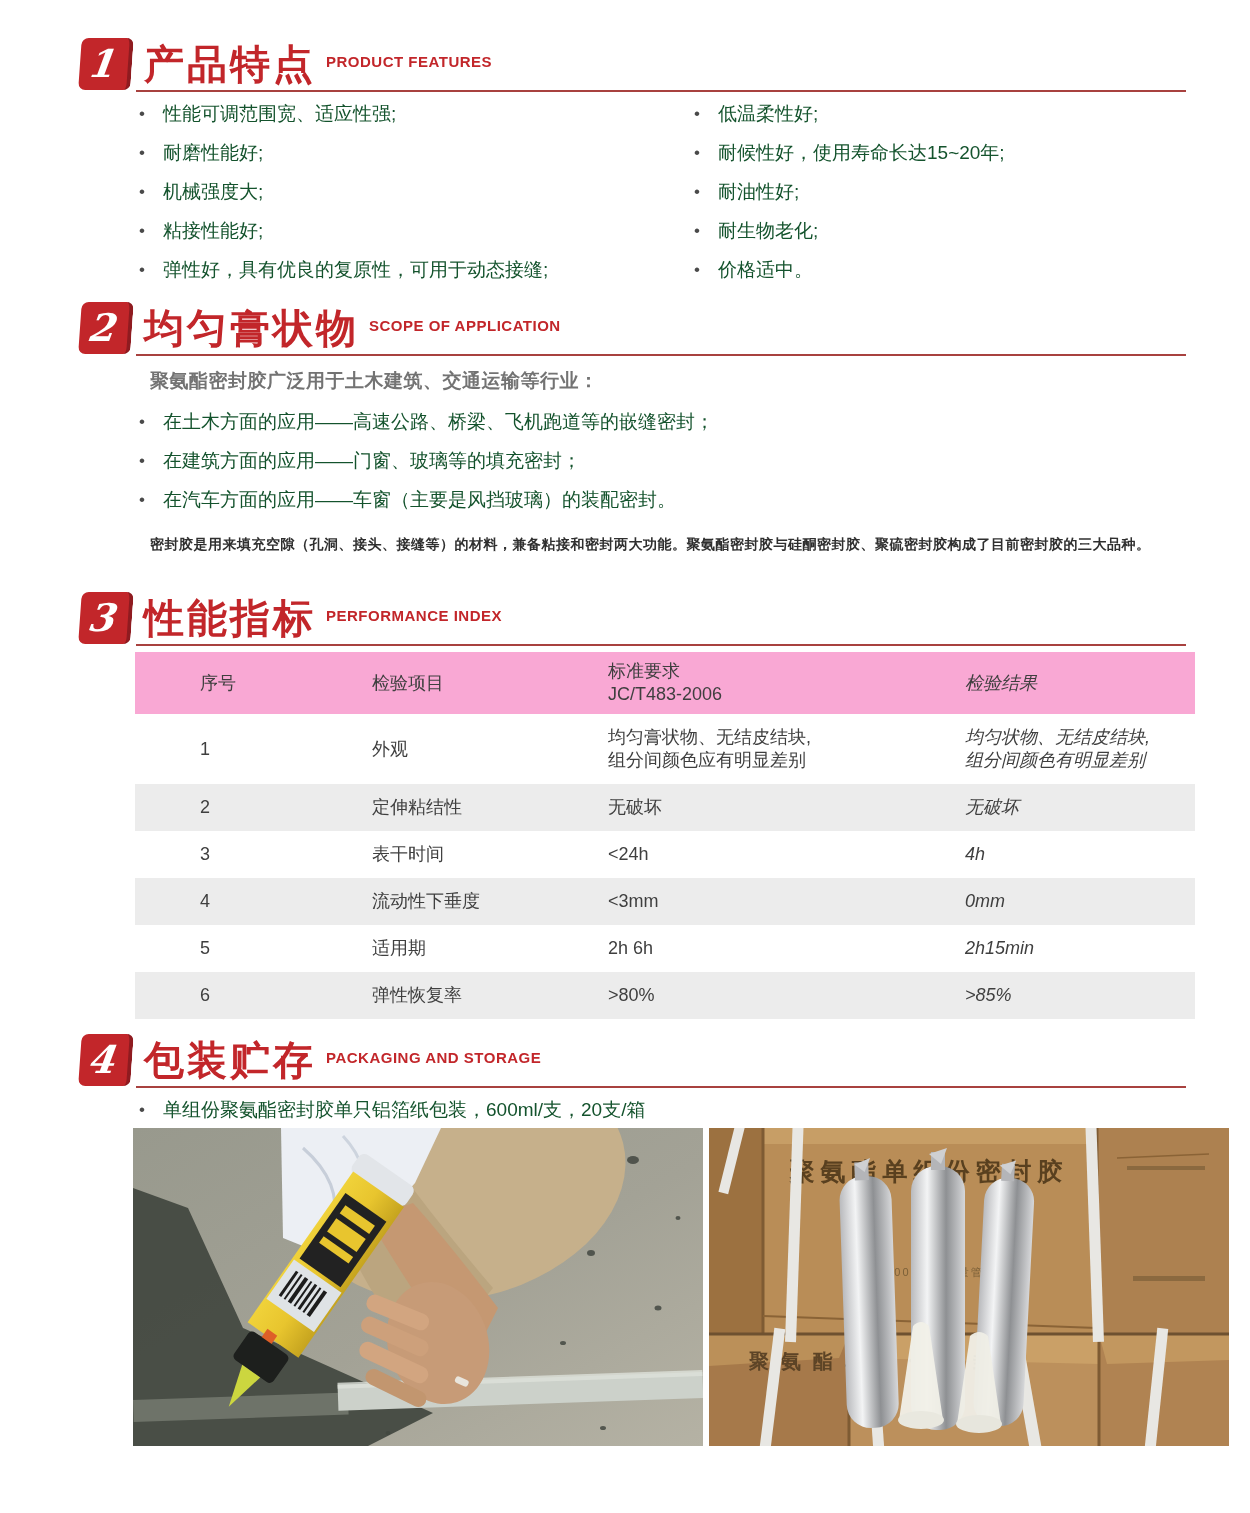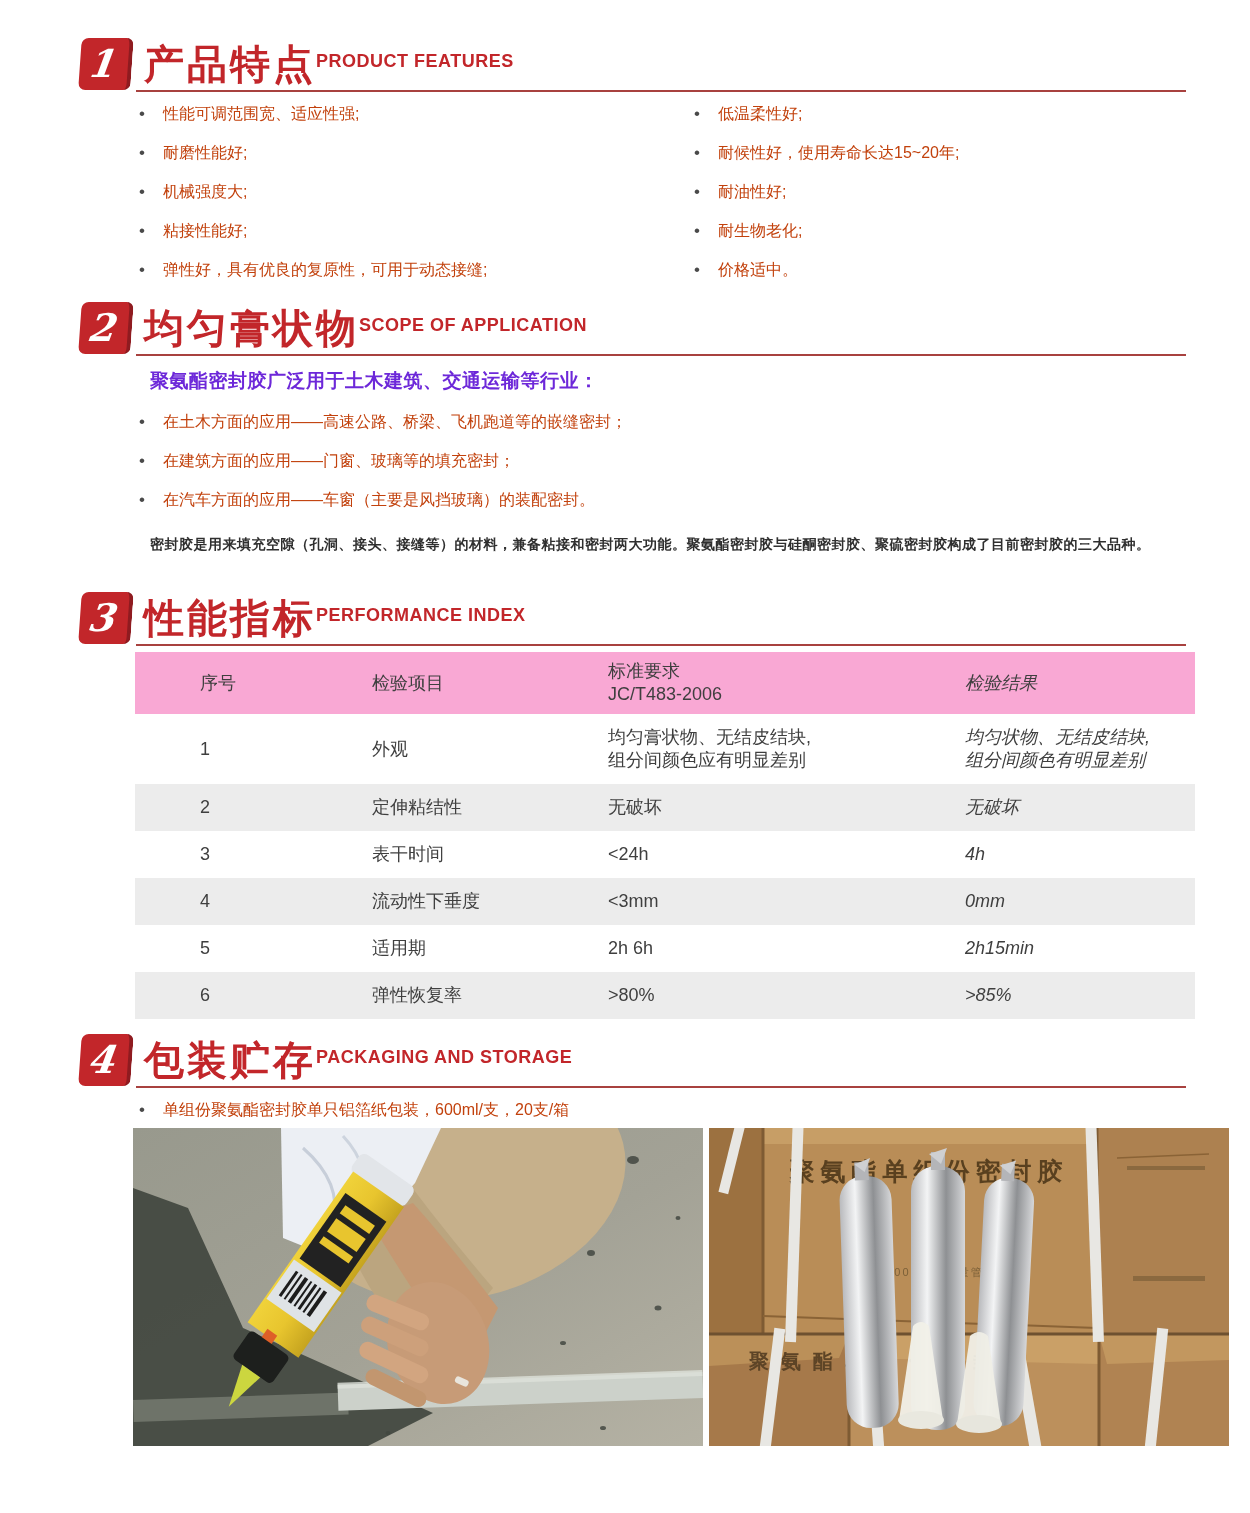--- a/index.html
+++ b/index.html
@@ -14,33 +14,33 @@
     background:#c2262a; border-radius:7px; border-right:4px solid #8f1b20;
     transform:skewX(-4deg);
     display:flex; align-items:center; justify-content:center;
   }
   .num-box span {
     font-family:"DejaVu Serif", serif; font-style:italic; font-weight:700;
     font-size:38px; color:#ffffff; line-height:1; transform:skewX(-6deg);
   }
   .sec-titles { position:absolute; left:64px; top:0; height:52px; display:flex; align-items:center; white-space:nowrap; }
   .title-zh { font-size:40px; font-weight:700; color:#c2262a; letter-spacing:3px; line-height:1.1; }
-  .title-en { font-size:18px; font-weight:700; color:#c2262a; letter-spacing:0.5px; margin:0 0 5px 0; }
+  .title-en { font-size:15px; font-weight:700; color:#c2262a; letter-spacing:0.5px; margin:0 0 5px 10px; }
   .sec-rule { position:absolute; left:56px; right:0; bottom:2px; height:2px; background:#a8413f; }
 
   
   ul.dots { list-style:none; }
-  ul.dots li { position:relative; padding-left:28px; font-size:16px; line-height:39px; color:#c2410c; }
+  ul.dots li { position:relative; padding-left:28px; font-size:19px; line-height:39px; color:#14532d; }
   ul.dots li::before { content:"•"; position:absolute; left:4px; top:0; color:#4a4a4a; font-size:17px; }
 
   .features-wrap { position:absolute; left:135px; top:94px; display:flex; }
   .features-left { width:555px; }
 
   .scope-wrap { position:absolute; left:135px; top:368px; width:1070px; }
-  .scope-intro { font-size:19px; font-weight:700; color:#6d28d9; margin:0 0 8px 15px; letter-spacing:0.5px; }
+  .scope-intro { font-size:19px; font-weight:700; color:#737373; margin:0 0 8px 15px; letter-spacing:0.5px; }
   .scope-note { font-size:14px; font-weight:700; color:#2f2f2f; margin:8px 0 0 15px; width:1045px; line-height:35px; letter-spacing:0.5px; }
 
   
   .perf-table { position:absolute; left:135px; top:652px; width:1060px; border-collapse:collapse; font-size:18px; color:#3f3f3f; }
   .perf-table thead tr { background:#f9a8d4; }
   .perf-table tbody tr:nth-child(even) { background:#ececec; }
   .perf-table th, .perf-table td { text-align:left; font-weight:400; vertical-align:middle; padding:12px 10px 12px 0; line-height:23px; }
   .perf-table th { padding-top:8px; padding-bottom:8px; }
   .col-no   { width:237px; padding-left:65px !important; }
   .col-item { width:236px; }

